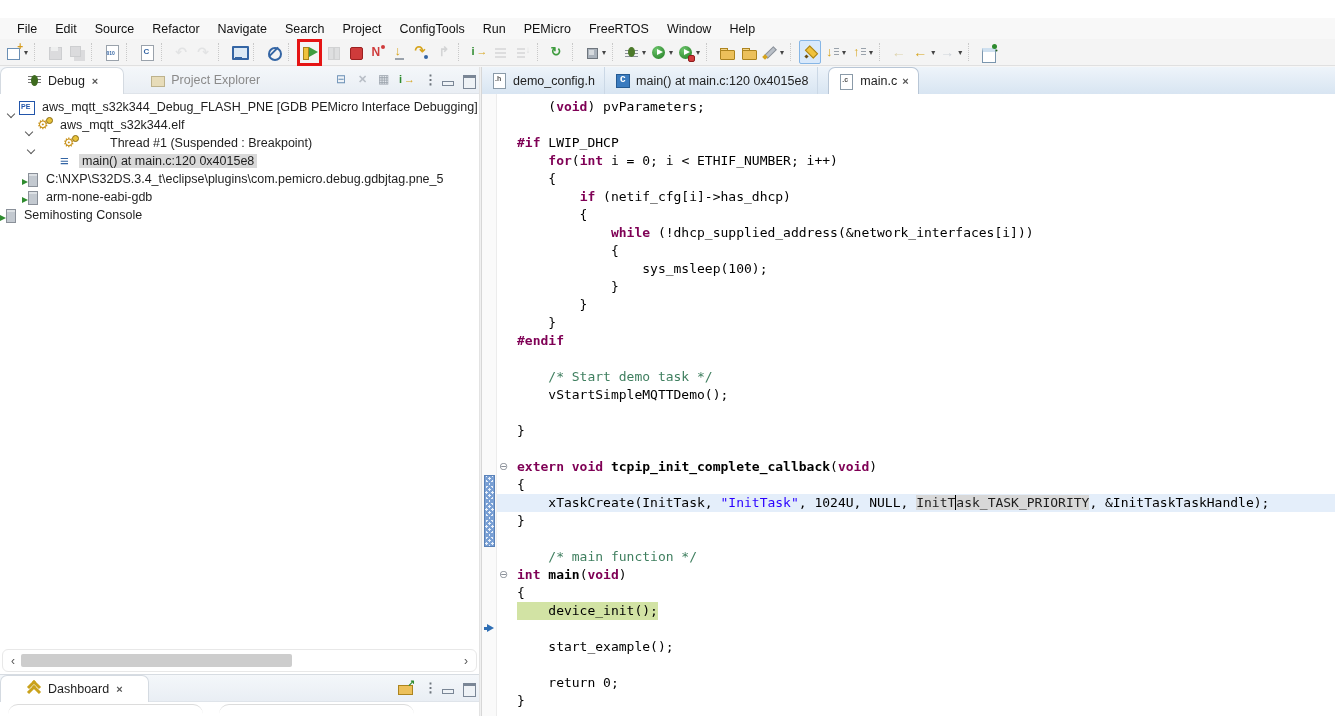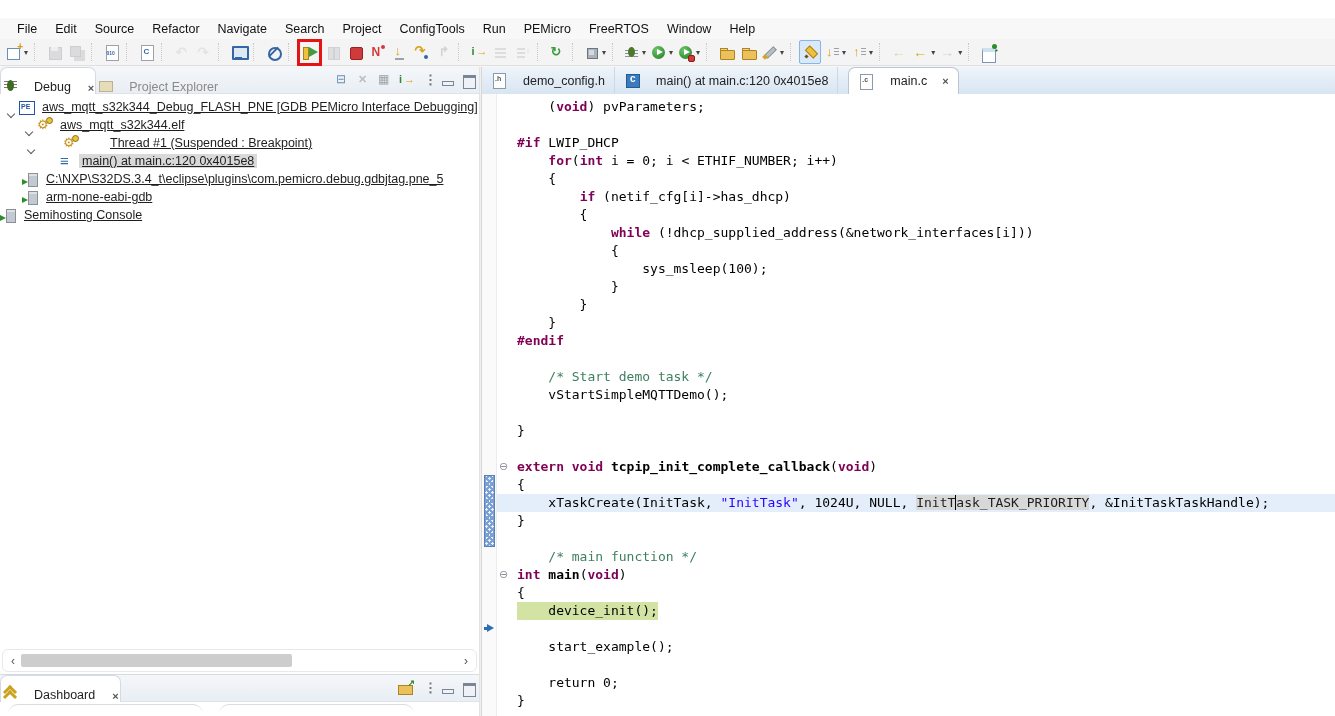--- a/index.html
+++ b/index.html
@@ -148,35 +148,35 @@
   .icon-cbox::after { content:"c"; position:absolute; left:6px; top:1px; font-size:10px; font-weight:bold; color:#fff; }
 
   
   .main { position:absolute; top:49px; left:0; right:0; bottom:0; display:flex; }
   .left-col { width:479px; display:flex; flex-direction:column; background:#fff; }
   .splitter { width:3px; background:#f0f0f0; border-left:1px solid #e3e3e3; border-right:1px solid #d7d7d7; }
 
   
   .view-head { height:27px; background:linear-gradient(#f4f7fa,#e9eef4); border-bottom:1px solid #dfe4ea;
     display:flex; align-items:center; }
-  .vtab { display:flex; align-items:flex-end; gap:15px; height:27px; padding:0 1px; font-size:12.5px; }
+  .vtab { display:flex; align-items:center; gap:5px; height:27px; padding:0 25px; font-size:12.5px; }
   .vtab.active { background:#fff; border:1px solid #d4dae1; border-bottom:none; border-radius:7px 7px 0 0; }
   .vtab .close { font-weight:bold; color:#555; font-size:11px; margin-left:2px; }
   .vtab.inactive { color:#8a8a8a; }
   .head-spacer { flex:1; }
   .head-btn { position:relative; width:21px; height:21px; display:flex; align-items:center; justify-content:center; }
 
   
   .tree { flex:1; background:#fff; overflow:hidden; padding-top:4px; font-size:12.5px; }
   .trow { height:18px; display:flex; align-items:center; white-space:nowrap; }
   .twisty { width:14px; position:relative; flex:0 0 14px; }
   .twisty.open::before { content:""; position:absolute; left:4px; top:4px; width:5px; height:5px;
     border-right:1.6px solid #5a5a5a; border-bottom:1.6px solid #5a5a5a; transform:rotate(45deg); }
   .trow .icn { flex:0 0 17px; margin-right:4px; }
-  .trow .tlabel { padding:0 3px;text-decoration:underline; }
+  .trow .tlabel { padding:0 3px; }
   .trow.selected .tlabel { background:#d9d9d9; }
 
   
   .hscroll { height:23px; margin:2px 2px 2px 2px; background:#fff; border:1px solid #e8e8e8; border-radius:6px;
     display:flex; align-items:center; padding:0 2px; }
   .hs-arrow { width:16px; text-align:center; color:#555; font-size:12px; }
   .hs-track { flex:1; height:15px; position:relative; }
   .hs-thumb { position:absolute; left:0; top:1px; height:13px; width:62%; background:#cdcdcd; border-radius:2px; }
 
   
@@ -184,21 +184,21 @@
   .dash-body { flex:1; background:#fff; display:flex; gap:16px; padding:2px 8px 0 8px; }
   .dash-sec { width:195px; border-top:1px solid #dcdcdc; border-radius:10px 10px 0 0; padding:5px 2px 0 2px;
     display:flex; align-items:center; gap:6px; }
   .dash-sec .tri { width:0; height:0; border-left:4.5px solid transparent; border-right:4.5px solid transparent;
     border-top:6px solid #1577d2; margin-top:2px; }
   .dash-sec .slabel { color:#1577d2; font-weight:bold; font-size:13px; }
 
   
   .editor { flex:1; display:flex; flex-direction:column; background:#fff; min-width:0; }
   .edit-tabs { height:27px; background:linear-gradient(#eef4fa,#d8e5f2); display:flex; align-items:flex-end; }
-  .etab { display:flex; align-items:center; gap:15px; height:27px; padding:0 9px; font-size:12.5px; color:#222;
+  .etab { display:flex; align-items:center; gap:5px; height:27px; padding:0 9px; font-size:12.5px; color:#222;
     border-right:1px solid #cbd8e6; }
   .etab.active { background:#fff; border:1px solid #b8c6d6; border-bottom:none; border-radius:7px 7px 0 0; margin-left:10px; }
   .etab .close { font-weight:bold; color:#555; font-size:11px; }
 
   .code-wrap { position:relative; flex:1; background:#fff; overflow:hidden;
     font-family:"DejaVu Sans Mono", monospace; font-size:13px; line-height:18px; }
   .ruler { position:absolute; left:0; top:0; bottom:0; width:15px; background:#fafafa; border-right:1px solid #ececec; }
   .hatch { position:absolute; left:2px; width:11px; border:1px solid #5a82b8; background:
       repeating-linear-gradient(45deg, #7aa0d4 0 2px, rgba(255,255,255,0) 2px 4px),
       repeating-linear-gradient(-45deg, #7aa0d4 0 2px, #eaf1fa 2px 4px); }

